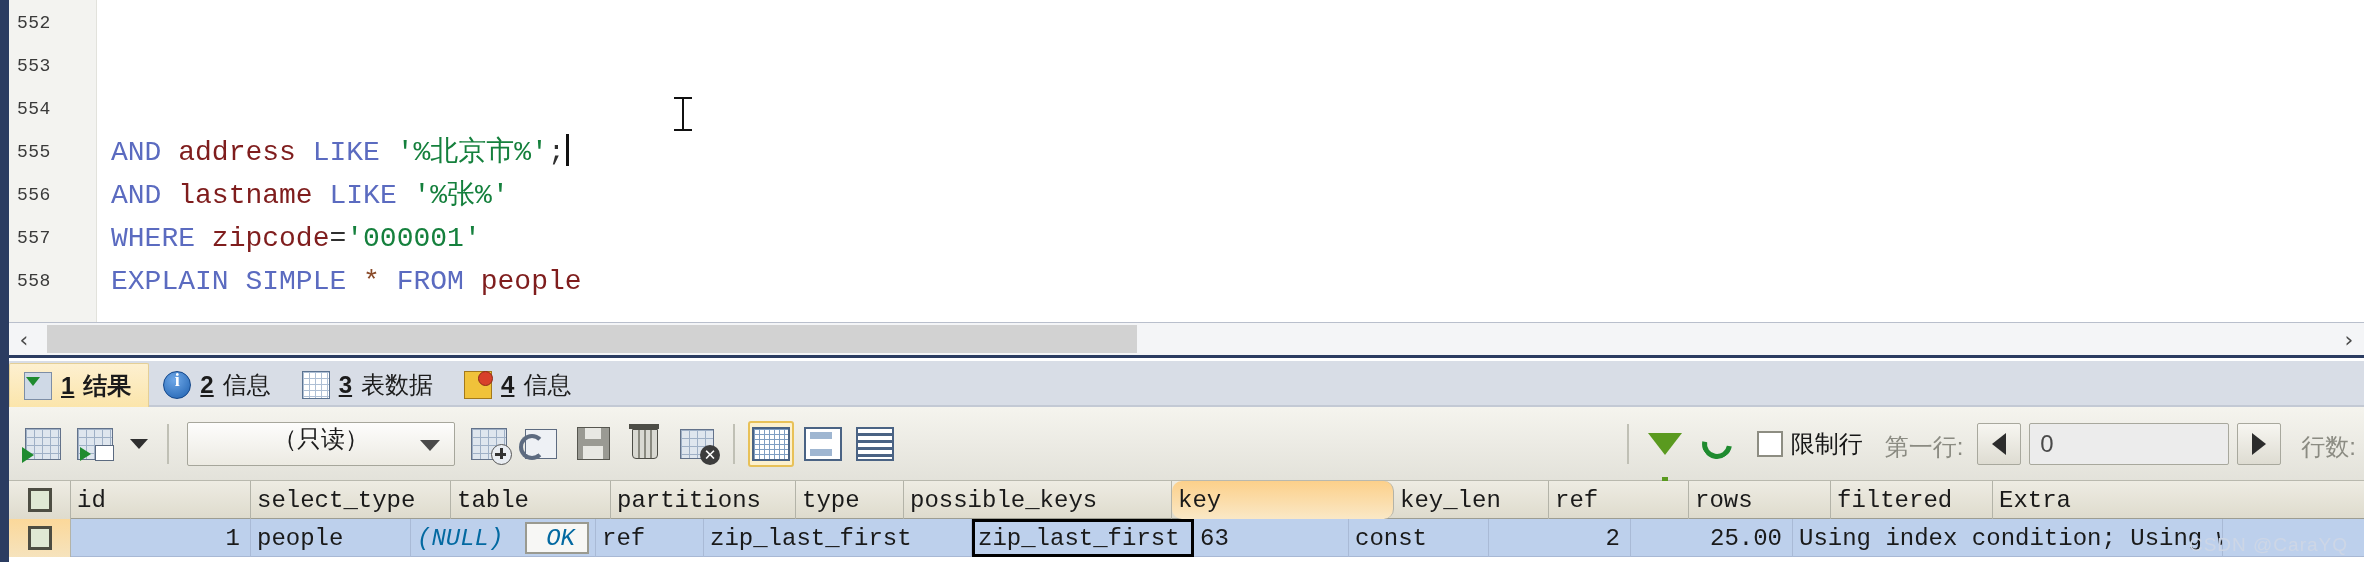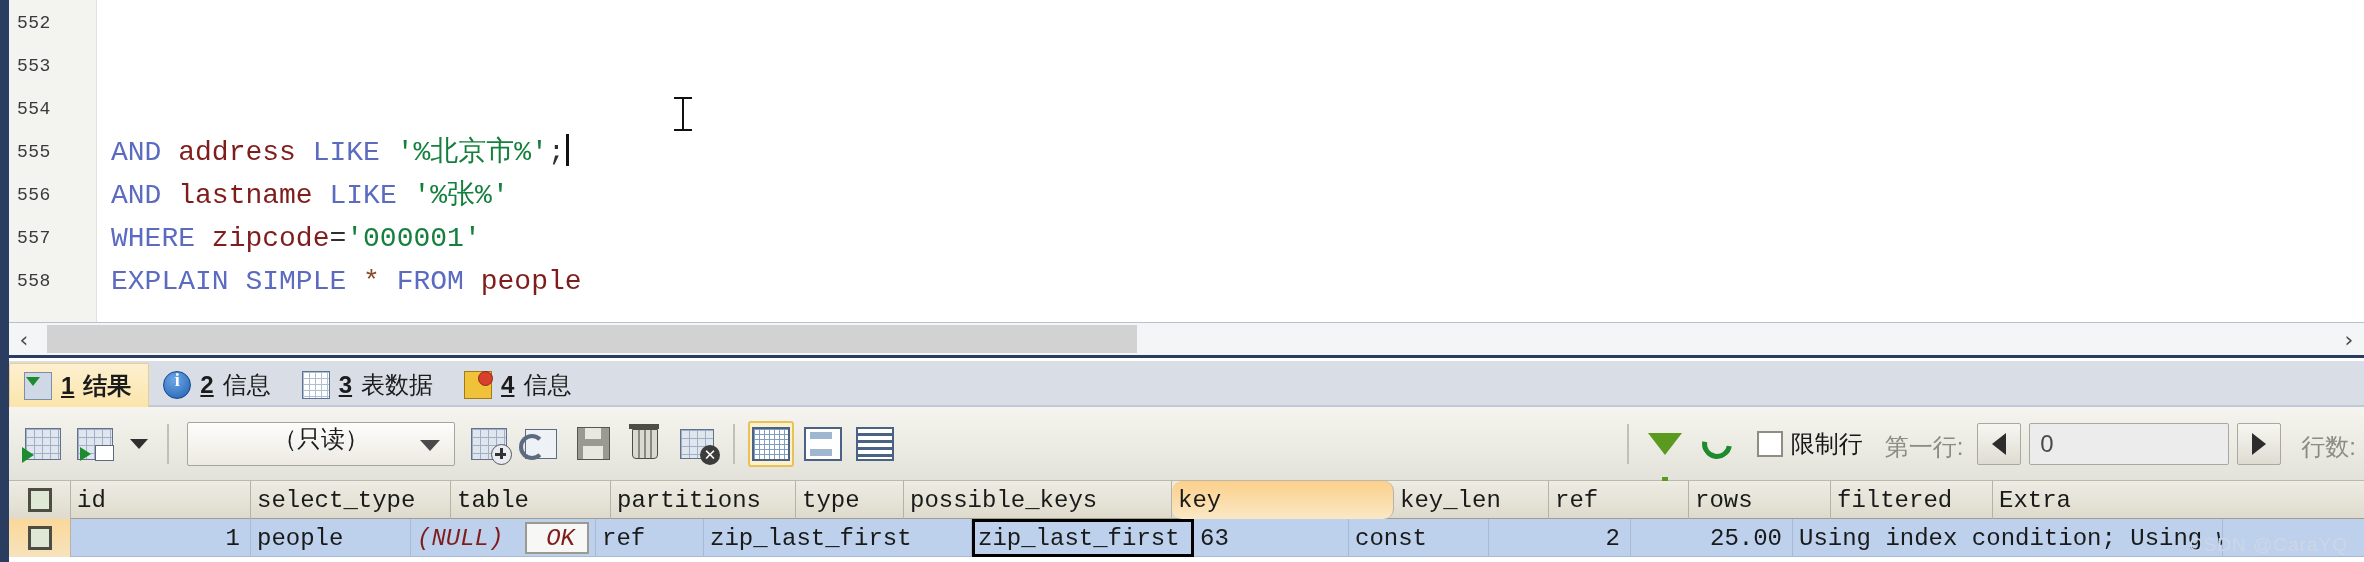--- a/index.html
+++ b/index.html
@@ -318,21 +318,21 @@
     box-sizing:border-box;border-right:1px solid #b3b3a8;
     font-family:"Liberation Mono", monospace;font-size:24px;
     color:#1a1a1a;display:flex;align-items:center;
     padding:0 6px;white-space:nowrap;overflow:hidden;height:38px;
   }
   .ghead .gcell{color:#1a1a1a;}
   .ghead .gcell.hl{background:linear-gradient(to bottom,#fcd08a,#fae8c6);}
   .gbody{background:#bdd0ec;border-bottom:1px solid #a8b8d4;}
   .gbody .gcell{border-right:1px solid #a9bad6;}
   .gcell.num{justify-content:flex-end;padding-right:10px;}
-  .gcell.nullv{font-style:italic;color:#7f1d1d;gap:12px;}
+  .gcell.nullv{font-style:italic;color:#0369a1;gap:12px;}
   .selbox{
     width:62px;flex:0 0 62px;display:flex;align-items:center;justify-content:center;
     border-right:1px solid #b3b3a8;box-sizing:border-box;height:38px;
   }
   .ghead .selbox{background:linear-gradient(to bottom,#eeece3,#dedbcd);}
   .gbody .selbox{background:linear-gradient(to bottom,#fbd89a,#f6e3bd);border-right:1px solid #b3b3a8;}
   .selbox i{
     display:block;width:24px;height:24px;background:#dfe8d4;border:3px solid #4d4d42;
     box-sizing:border-box;
   }

